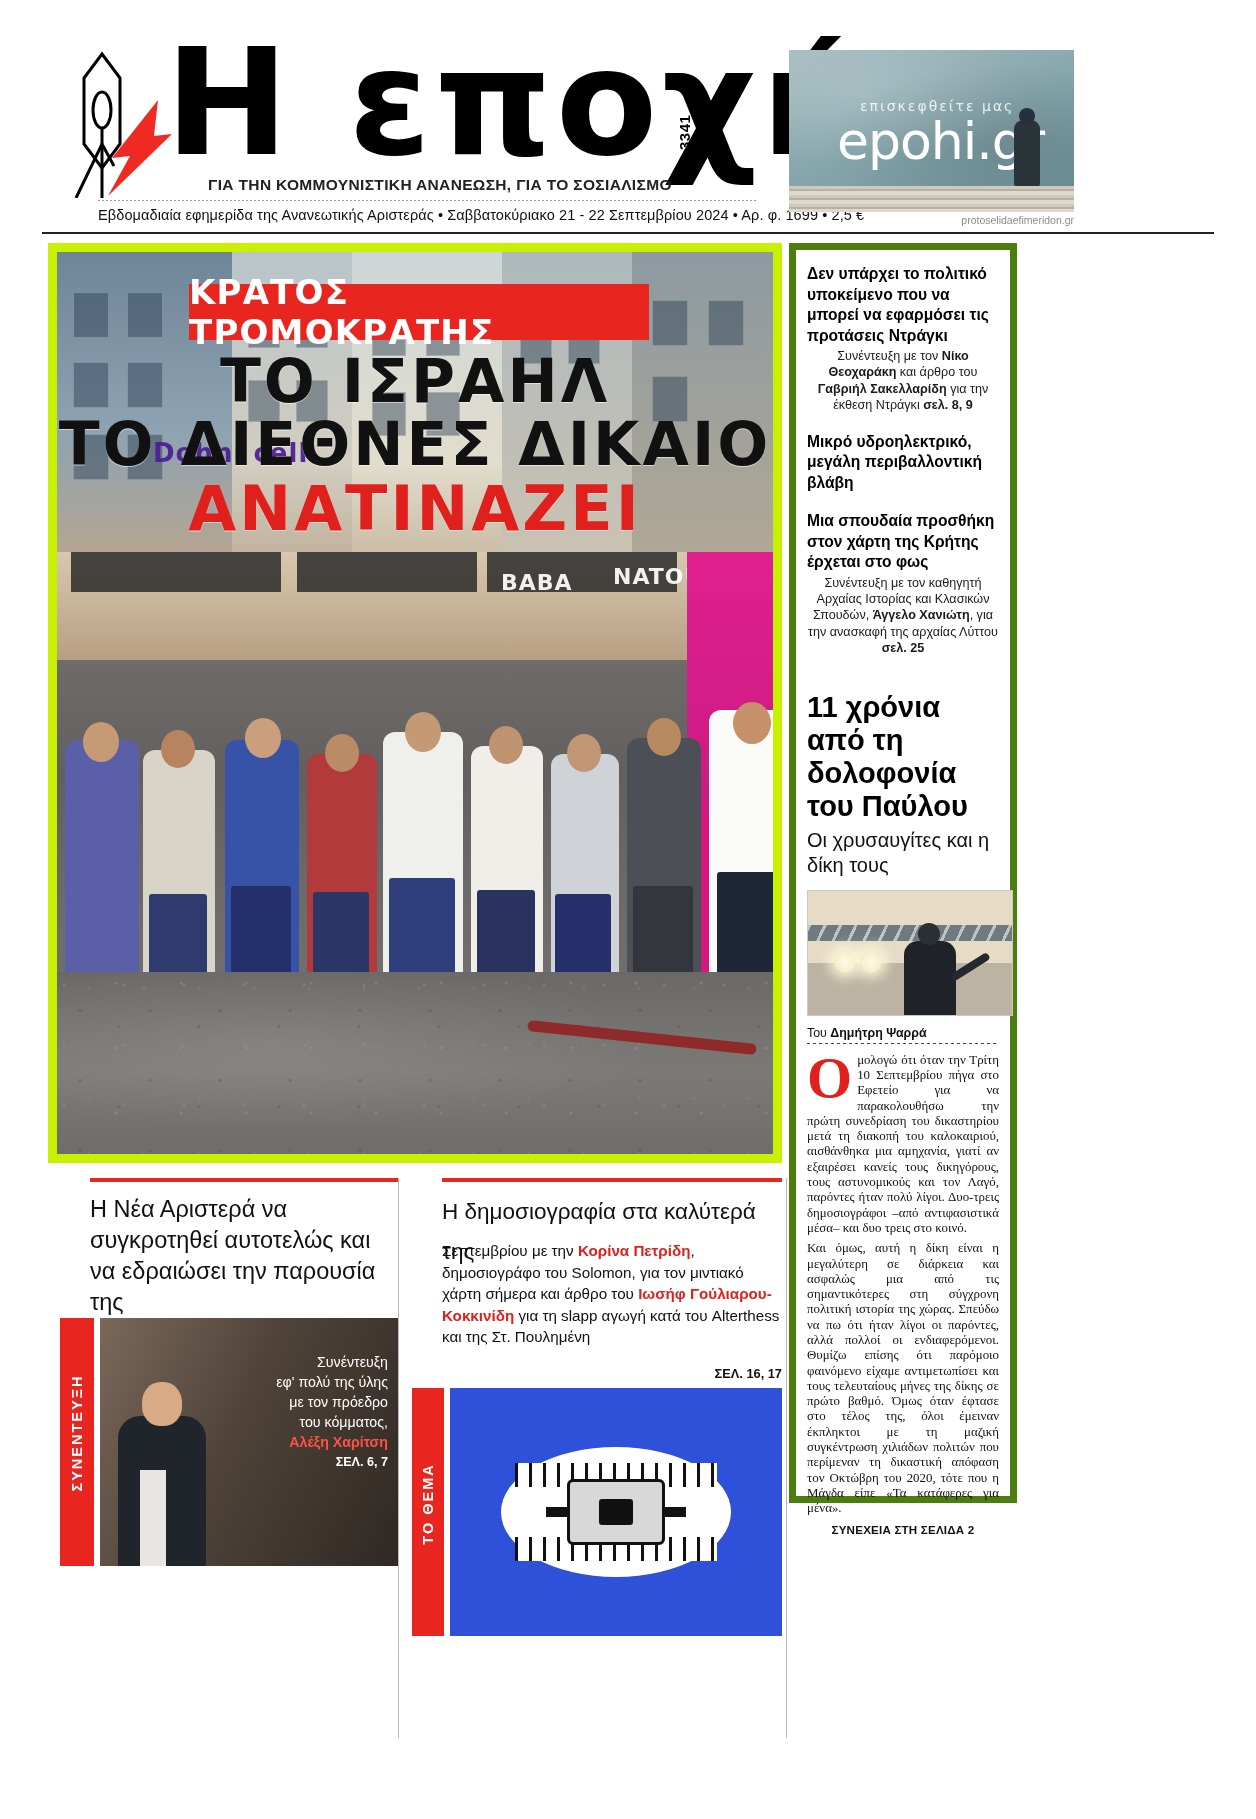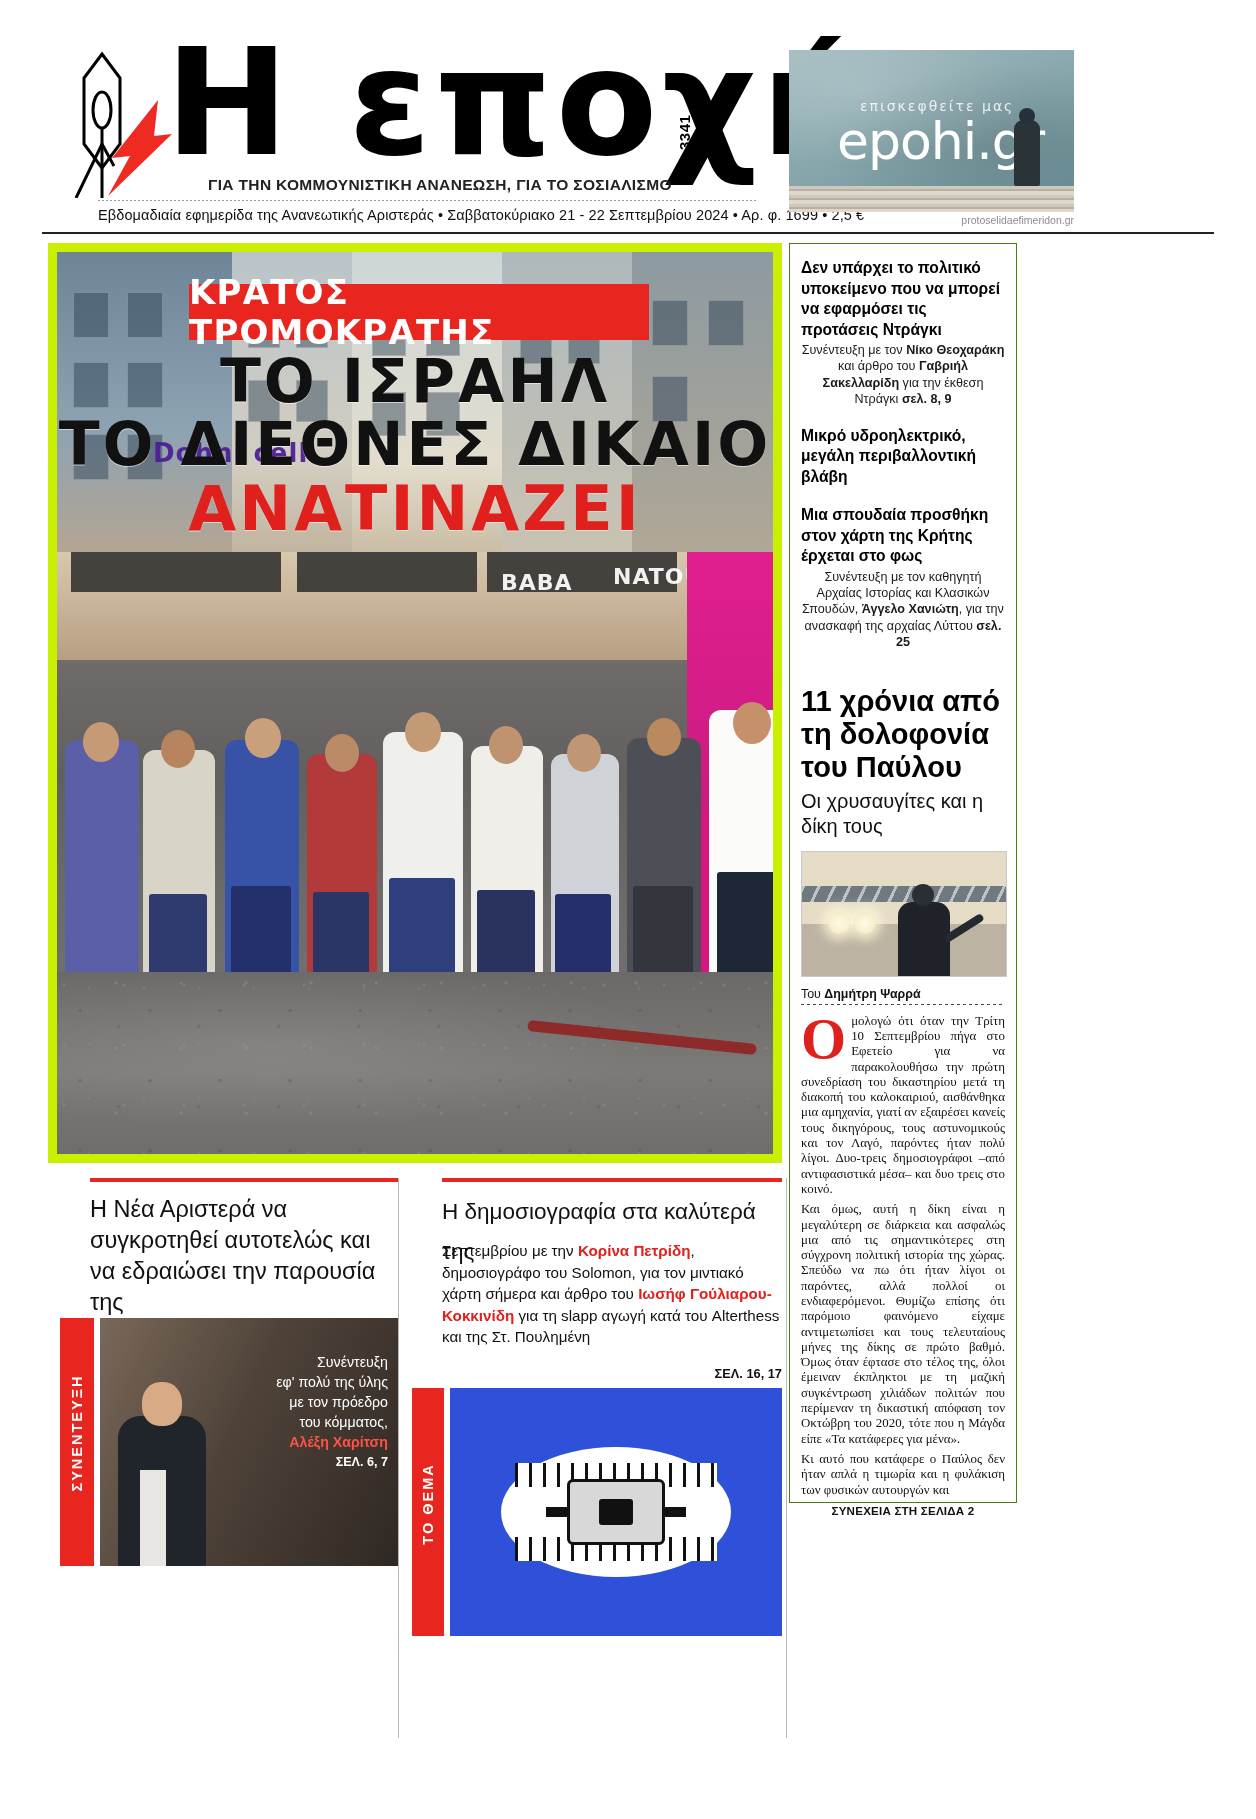--- a/index.html
+++ b/index.html
@@ -122,21 +122,21 @@
     font-family:"DejaVu Sans", sans-serif;font-weight:bold;
     color:#111;letter-spacing:3px;line-height:1.05;
     text-shadow:0 1px 0 rgba(255,255,255,.55);
   }
   .hl1{font-size:60px;}
   .hl2{font-size:62px;color:#e0201c;}
   .hl3{font-size:60px;}
 
   
   .side{position:absolute;left:789px;top:243px;width:228px;height:1260px;
-        border:1px solid #4d7c0f;box-sizing:border-box;background:#fff;padding:14px 11px 0 11px;}
+        border:7px solid #4d7c0f;box-sizing:border-box;background:#fff;padding:14px 11px 0 11px;}
   .side-item{margin-bottom:18px;}
   .side-h{font-weight:bold;font-size:15.6px;line-height:20.5px;color:#000;}
   .side-b{font-size:12.6px;line-height:16.4px;color:#1a1a1a;margin-top:2px;text-align:center;}
   .side-b b{font-weight:bold;}
   .sep{height:10px;}
 
   .big-h{font-weight:bold;font-size:29px;line-height:33px;color:#000;margin-top:6px;}
   .big-sub{font-size:20px;line-height:25px;color:#111;margin-top:5px;}
 
   .side-photo{margin-top:12px;width:204px;height:124px;position:relative;overflow:hidden;
@@ -379,21 +379,20 @@
         <div class="sp-man"></div>
         <div class="sp-arm"></div>
       </div>
 
       <div class="byline"><span>Του </span><b>Δημήτρη Ψαρρά</b></div>
       <div class="byline-rule"></div>
 
       <div class="article">
         <p><span class="dropcap">Ο</span><span>μολογώ ότι όταν την Τρίτη 10 Σεπτεμβρίου πήγα στο Εφετείο για να παρακολουθήσω την πρώτη συνεδρίαση του δικαστηρίου μετά τη διακοπή του καλοκαιριού, αισθάνθηκα μια αμηχανία, γιατί αν εξαιρέσει κανείς τους δικηγόρους, τους αστυνομικούς και τον Λαγό, παρόντες ήταν πολύ λίγοι. Δυο-τρεις δημοσιογράφοι –από αντιφασιστικά μέσα– και δυο τρεις στο κοινό.</span></p>
         <p>Και όμως, αυτή η δίκη είναι η μεγαλύτερη σε διάρκεια και ασφαλώς μια από τις σημαντικότερες στη σύγχρονη πολιτική ιστορία της χώρας. Σπεύδω να πω ότι ήταν λίγοι οι παρόντες, αλλά πολλοί οι ενδιαφερόμενοι. Θυμίζω επίσης ότι παρόμοιο φαινόμενο είχαμε αντιμετωπίσει και τους τελευταίους μήνες της δίκης σε πρώτο βαθμό. Όμως όταν έφτασε στο τέλος της, όλοι έμειναν έκπληκτοι με τη μαζική συγκέντρωση χιλιάδων πολιτών που περίμεναν τη δικαστική απόφαση τον Οκτώβρη του 2020, τότε που η Μάγδα είπε «Τα κατάφερες για μένα».</p>
-        <p>Κι αυτό που κατάφερε ο Παύλος δεν ήταν απλά η τιμωρία και η φυλάκιση των φυσικών αυτουργών και</p>
       </div>
       <div class="cont">ΣΥΝΕΧΕΙΑ ΣΤΗ ΣΕΛΙΔΑ 2</div>
     </div>
   </div>
 
   <div class="bm-divider"></div>
   <div class="side-divider"></div>
 
   <div class="bl">
     <div class="bl-rule"></div>

